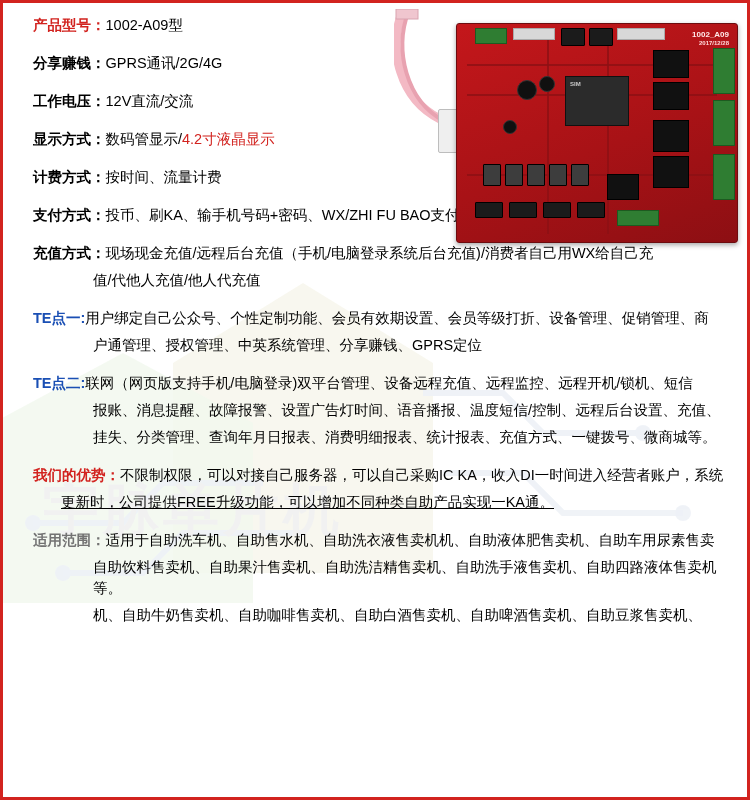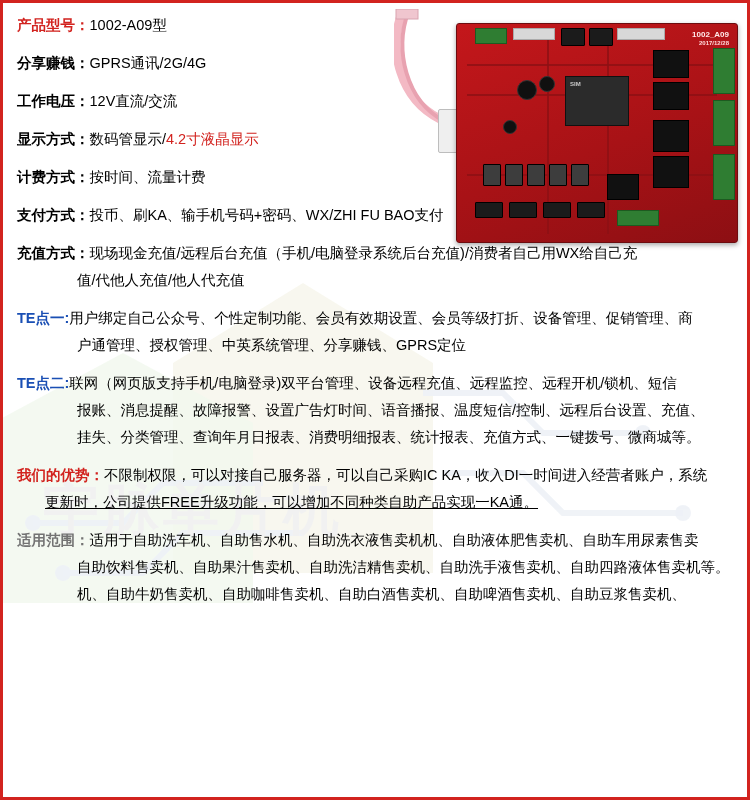--- a/index.html
+++ b/index.html
@@ -41,21 +41,21 @@
     font-size: 56px;
     font-weight: bold;
     color: #d9d9d9;
     letter-spacing: 4px;
     white-space: nowrap;
     font-family: "Liberation Sans", sans-serif;
   }
   .content {
     position: relative;
     z-index: 2;
-    padding: 12px 14px 0 14px;
+    padding: 12px 14px 0 30px;
     box-sizing: border-box;
   }
   .row {
     display: block;
     margin-bottom: 17px;
     font-size: 14.5px;
     line-height: 1.45;
   }
   .label {
     font-weight: bold;

